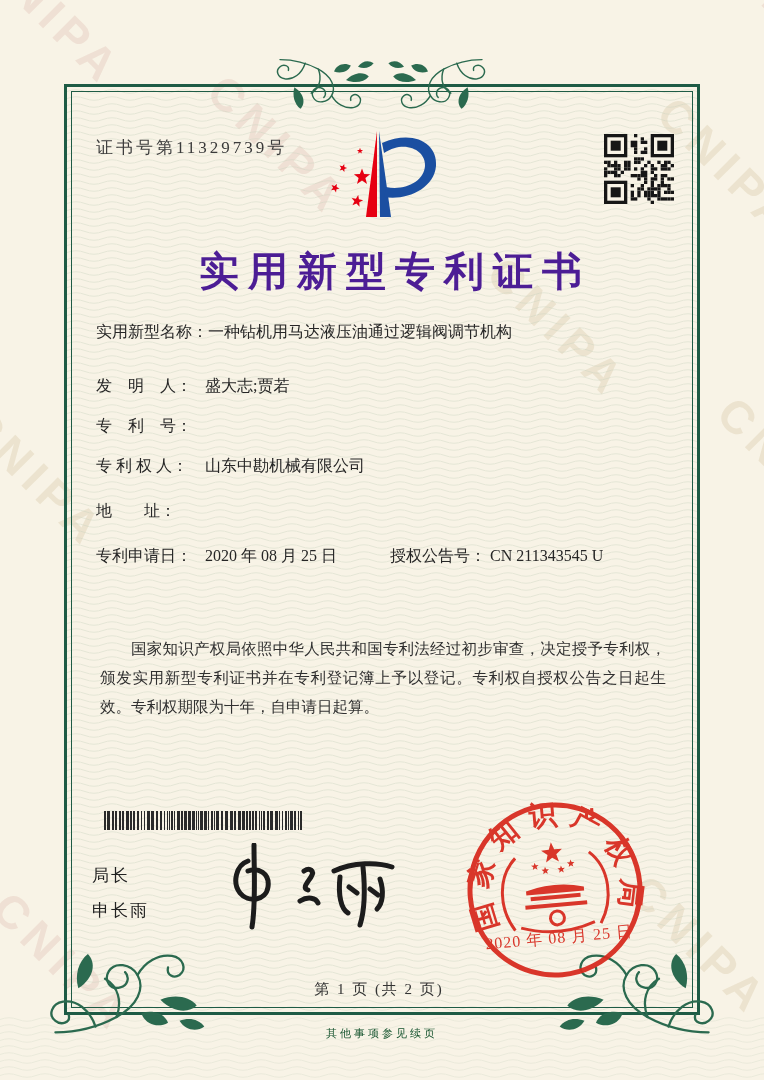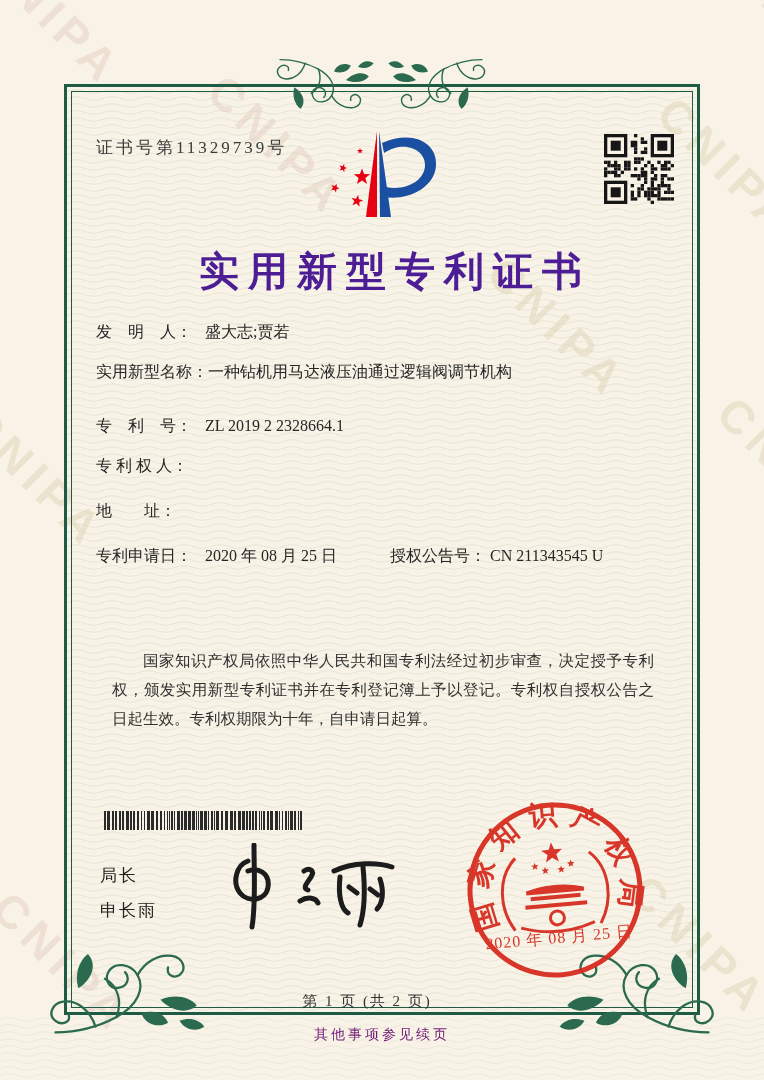--- a/index.html
+++ b/index.html
@@ -34,34 +34,34 @@
   .fields{position:absolute;left:96px;top:320px;width:580px;font-size:16px;color:#262626;}
   .frow{display:flex;position:relative;line-height:24px;}
   .m30{margin-bottom:30px;} .m16{margin-bottom:16px;} .m21{margin-bottom:21px;}
   .flabel{flex:0 0 auto;min-width:109px;white-space:pre;}
   .fvalue{white-space:nowrap;}
   .pair2{position:absolute;left:294px;top:0;display:flex;}
   .pair2 .flabel{min-width:0;margin-right:4px;}
   
   .paras{position:absolute;left:96px;top:630px;width:574px;font-size:15.5px;
          line-height:29px;text-align:justify;color:#303030;}
-  .paras p{margin:16px;text-indent:2em;}
+  .paras p{margin:4px;text-indent:2em;}
   
   .barcode{position:absolute;left:104px;top:811px;}
   
-  .director{position:absolute;left:100px;top:864px;font-size:17px;letter-spacing:2px;color:#222;}
+  .director{position:absolute;left:92px;top:864px;font-size:17px;letter-spacing:2px;color:#222;}
   .director div{margin-bottom:12px;}
   .signature{position:absolute;left:218px;top:843px;}
   
   .seal{position:absolute;left:460px;top:795px;transform:rotate(-5deg);opacity:0.92;}
   
-  .page-num{position:absolute;left:52px;top:980px;width:630px;text-align:center;
-            font-size:15px;letter-spacing:2px;color:#333;margin-top:12px;}
+  .page-num{position:absolute;left:64px;top:980px;width:630px;text-align:center;
+            font-size:15px;letter-spacing:2px;color:#333;}
   .cont-note{position:absolute;left:0;top:1026px;width:764px;text-align:center;
-             font-size:14px;letter-spacing:3px;color:#701a75;}
+             font-size:11px;letter-spacing:3px;color:#14532d;}
 </style>
 </head>
 <body>
 
 <div class="page">
 
   <div>
     <span class="wm wm-pink" style="left:-35px;top:-12px">CNIPA</span>
     <span class="wm wm-pink" style="left:688px;top:-30px">CNIPA</span>
     <span class="wm wm-pink" style="left:190px;top:118px">CNIPA</span>
@@ -255,34 +255,34 @@
       <rect x="50.0" y="3.3" width="16.7" height="16.7" fill="#f8f3e6"></rect>
       <rect x="53.3" y="6.7" width="10.0" height="10.0" fill="#161616"></rect>
       <rect x="0.0" y="46.7" width="23.3" height="23.3" fill="#161616"></rect>
       <rect x="3.3" y="50.0" width="16.7" height="16.7" fill="#f8f3e6"></rect>
       <rect x="6.7" y="53.3" width="10.0" height="10.0" fill="#161616"></rect>
     </svg>
 
   <h1 class="title">实用新型专利证书</h1>
 
   <div class="fields">
+    <div class="frow m30">
+      <span class="flabel">实用新型名称：</span>
+      <span class="fvalue">一种钻机用马达液压油通过逻辑阀调节机构</span>
+    </div>
     <div class="frow m16">
       <span class="flabel">发　明　人：</span>
       <span class="fvalue">盛大志;贾若</span>
     </div>
-    <div class="frow m30">
-      <span class="flabel">实用新型名称：</span>
-      <span class="fvalue">一种钻机用马达液压油通过逻辑阀调节机构</span>
-    </div>
     <div class="frow m16">
       <span class="flabel">专　利　号：</span>
-      <span class="fvalue">ZL 2019 2 2328664.1</span>
     </div>
     <div class="frow m21">
       <span class="flabel">专 利 权 人：</span>
+      <span class="fvalue">山东中勘机械有限公司</span>
     </div>
     <div class="frow m21">
       <span class="flabel">地　　址：</span>
     </div>
     <div class="frow">
       <span class="flabel">专利申请日：</span>
       <span class="fvalue">2020 年 08 月 25 日</span>
       <span class="pair2">
         <span class="flabel">授权公告号：</span>
         <span class="fvalue">CN 211343545 U</span>

